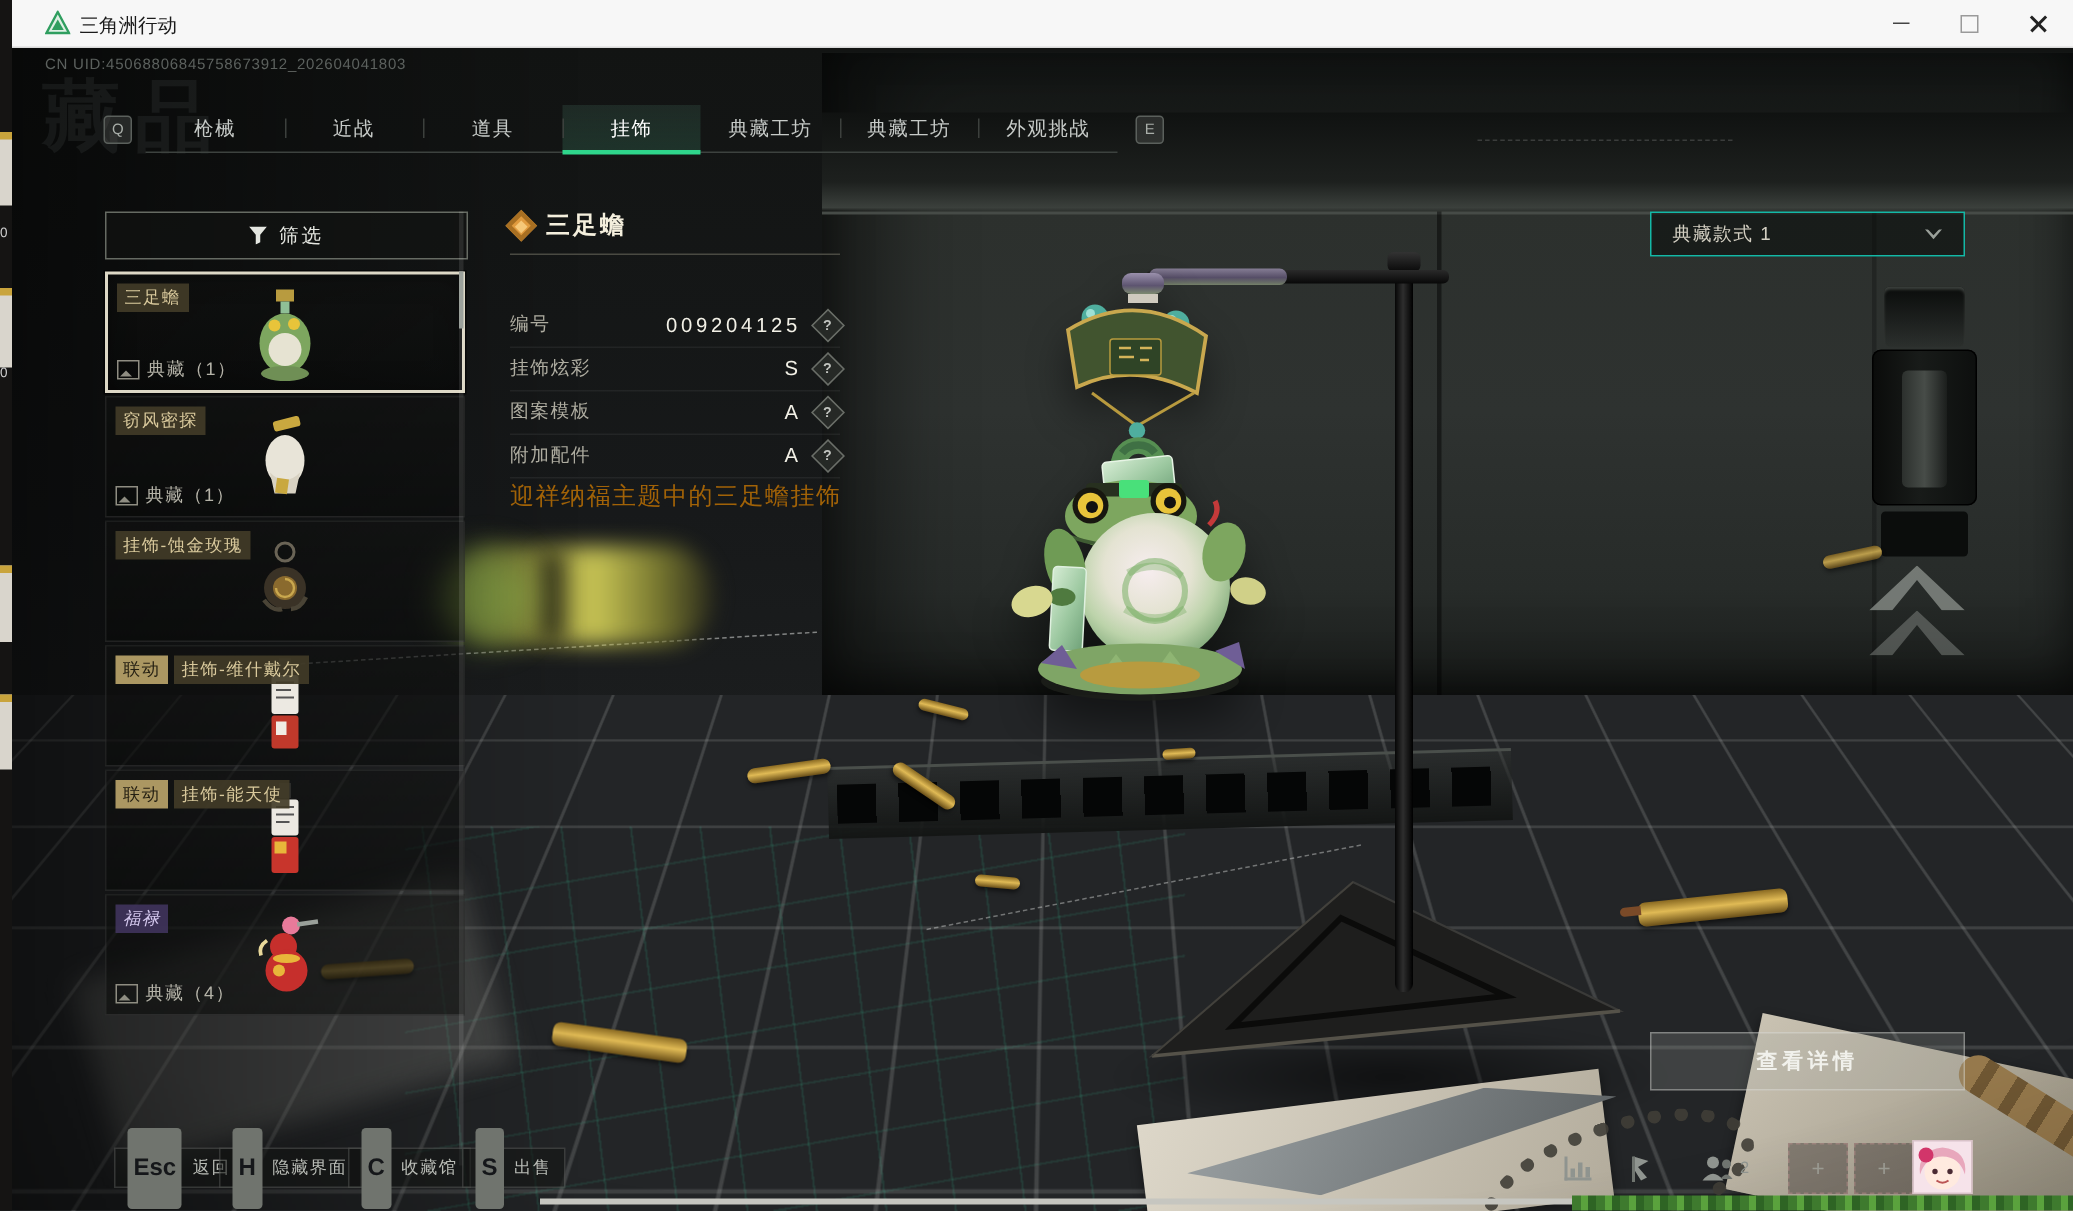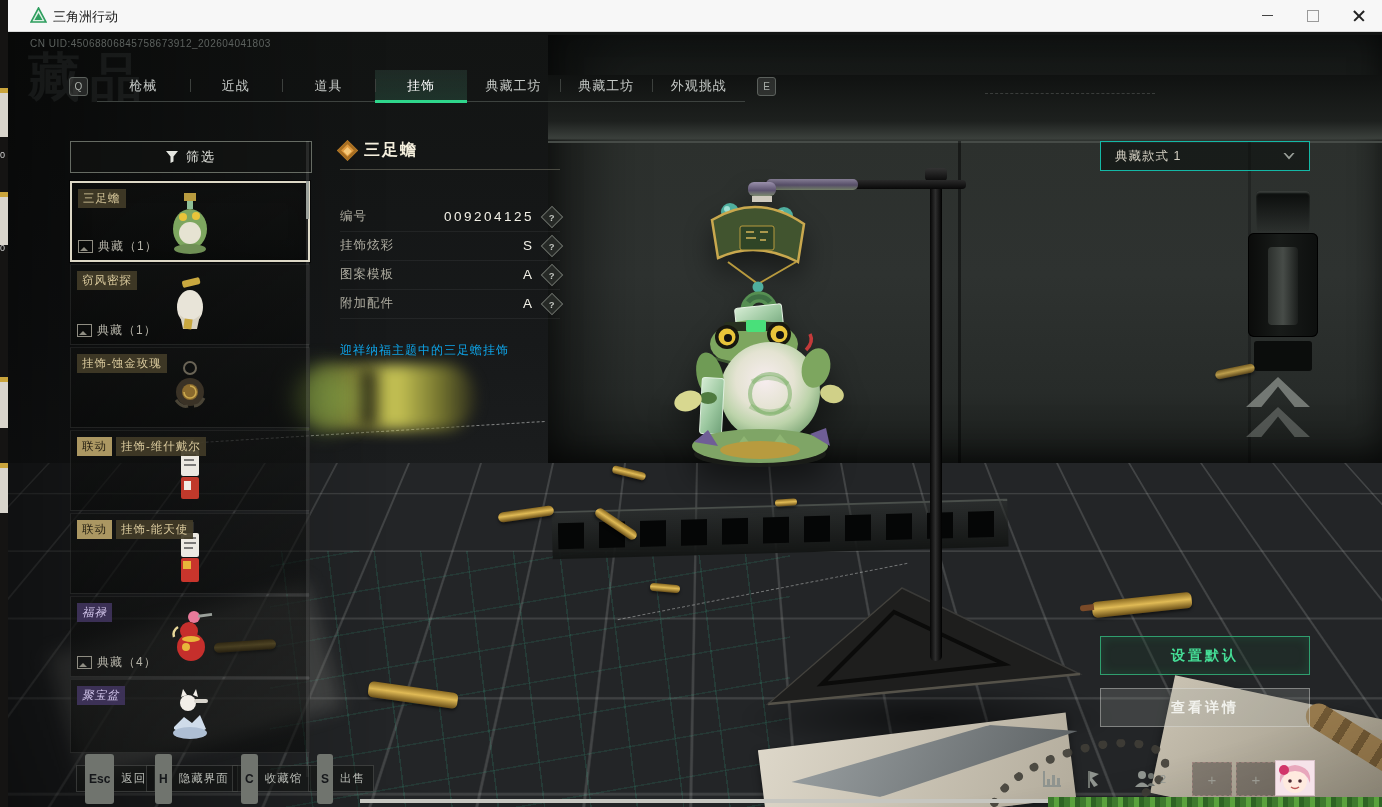--- a/index.html
+++ b/index.html
@@ -95,32 +95,32 @@
   .dt-head{position:absolute;left:340px;top:106px;width:220px;height:26px;display:flex;align-items:center;gap:9px;border-bottom:1px solid #4a4a42;padding-bottom:6px;}
   .gem{width:15px;height:15px;background:#e09a3e;transform:rotate(45deg);position:relative;box-shadow:inset 0 0 0 3px #a86f22;}
   .gem:before{content:"";position:absolute;left:4.5px;top:4.5px;width:6px;height:6px;background:#f6c878;}
   .dt-title{font-size:16px;color:#f4efdd;letter-spacing:2px;font-weight:bold;}
   .dt-season{position:absolute;left:340px;top:145px;width:220px;height:24px;font-size:12.5px;color:#ccc7b6;letter-spacing:1px;border-bottom:1px solid #3b3b33;}
   .dt-row{position:absolute;left:340px;width:220px;height:29px;display:flex;align-items:center;border-bottom:1px solid rgba(255,255,255,.06);}
   .dt-label{font-size:12.5px;color:#aeaca0;letter-spacing:1px;}
   .dt-value{margin-left:auto;margin-right:10px;font-size:13.5px;color:#f2f0e6;letter-spacing:2px;}
   .help{width:14px;height:14px;transform:rotate(45deg);background:rgba(40,43,40,.9);border:1px solid #6a6e68;display:flex;align-items:center;justify-content:center;flex:0 0 auto;}
   .help span{transform:rotate(-45deg);font-size:9.5px;color:#c2c5c0;font-weight:bold;}
-  .dt-desc{position:absolute;left:340px;top:311px;width:230px;font-size:12px;color:#0ea5e9;letter-spacing:1px;}
+  .dt-desc{position:absolute;left:340px;top:290px;width:230px;font-size:16px;color:#a16207;letter-spacing:1px;}
 
   
   .dropdown{position:absolute;left:1100px;top:110px;width:210px;height:30px;border:1px solid #14b8a6;background:rgba(10,12,11,.55);display:flex;align-items:center;font-size:12.5px;color:#d3cfc2;letter-spacing:1px;padding:0 14px;box-sizing:border-box;}
   .chevdown{margin-left:auto;width:12px;height:7px;clip-path:polygon(0 0,50% 100%,100% 0,84% 0,50% 62%,16% 0);background:#9aa09a;}
   .btn{position:absolute;left:1100px;width:210px;height:39px;display:flex;align-items:center;justify-content:center;font-size:14px;letter-spacing:3px;box-sizing:border-box;}
   .btn.primary{top:605px;border:1px solid #2f9e6e;background:rgba(26,58,44,.30);color:#45dd96;font-weight:bold;box-shadow:inset 0 0 12px rgba(47,214,140,.12);}
   .btn.secondary{top:657px;border:1px solid rgba(230,230,228,.40);background:rgba(165,170,165,.22);color:#f1f1ec;font-weight:bold;}
 
   
   .hk{position:absolute;top:734px;height:27px;border:1px solid rgba(255,255,255,.15);background:rgba(18,20,19,.55);display:flex;align-items:center;gap:7px;padding:0 8px;box-sizing:border-box;}
-  .hk .key{background:#70746e;color:#15171a;font-size:12px;font-weight:bold;border-radius:3px;padding:19px 4px;line-height:1;}
+  .hk .key{background:#70746e;color:#15171a;font-size:16px;font-weight:bold;border-radius:3px;padding:19px 4px;line-height:1;}
   .hk .lbl{font-size:11.5px;color:#b9bcb6;letter-spacing:1px;}
 
   
   .ico{position:absolute;top:736px;width:28px;height:24px;display:flex;align-items:center;justify-content:center;}
   .dashbox{position:absolute;top:731px;width:38px;height:32px;border:1px dashed rgba(205,150,150,.38);background:rgba(38,30,30,.38);display:flex;align-items:center;justify-content:center;color:#9a9a92;font-size:15px;}
   .avatar{position:absolute;left:1275px;top:729px;width:38px;height:34px;overflow:hidden;border:1px solid #d8c2c8;background:#f3dde6;}
 
   
   .ledge{position:absolute;left:0;top:0;width:8px;height:807px;background:#151413;z-index:70;}
   .ledge .tile{position:absolute;left:0;width:8px;background:#d9d5cc;border-top:5px solid #c9a43c;}
@@ -421,35 +421,20 @@
       </div>
       <div class="tagrow">
           <span class="badge purple">福禄</span>
         </div>
       <div class="coll">
           <span class="collicon"></span>
           <span>典藏（4）</span>
         </div>
     </div>
 
-    <div class="card" style="top:648px;height:74px;">
-      <div class="thumb" style="height:66px;">
-        <svg width="52" height="60" viewBox="0 0 52 60">
-            <circle cx="24" cy="16" r="8" fill="#f2eee8"></circle>
-            <polygon points="17,10 19,2 23,8" fill="#f2eee8"></polygon>
-            <polygon points="29,8 32,2 34,10" fill="#f2eee8"></polygon>
-            <rect x="30" y="12" width="14" height="4" rx="2" fill="#d8d4cc"></rect>
-            <path d="M10,40 l10,-10 8,6 8,-8 6,14 q-16,10 -32,0 Z" fill="#cfdcea"></path>
-            <ellipse cx="26" cy="46" rx="17" ry="6" fill="#aebfd4"></ellipse>
-          </svg>
-      </div>
-      <div class="tagrow">
-          <span class="badge purple">聚宝盆</span>
-        </div>
-    </div>
 
     <div class="vscroll">
         <div class="vthumb"></div>
       </div>
 
     <div class="dt-head">
       <span class="gem"></span>
       <span class="dt-title">三足蟾</span>
     </div>
 
@@ -481,21 +466,20 @@
           <span>?</span>
         </span>
     </div>
     <div class="dt-desc">迎祥纳福主题中的三足蟾挂饰</div>
 
     <div class="dropdown">
       <span>典藏款式 1</span>
       <span class="chevdown"></span>
     </div>
 
-    <div class="btn primary">设置默认</div>
     <div class="btn secondary">查看详情</div>
 
     <div class="hk" style="left:76px;">
       <span class="key">Esc</span>
         <span class="lbl">返回</span>
     </div>
     <div class="hk" style="left:146px;">
       <span class="key">H</span>
         <span class="lbl">隐藏界面</span>
     </div>

